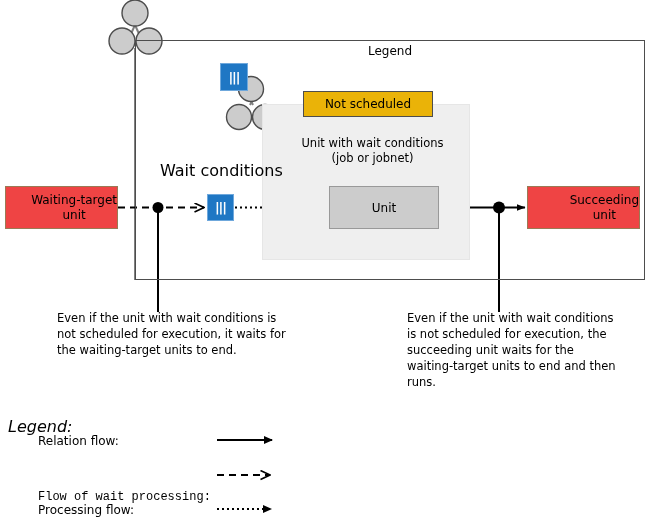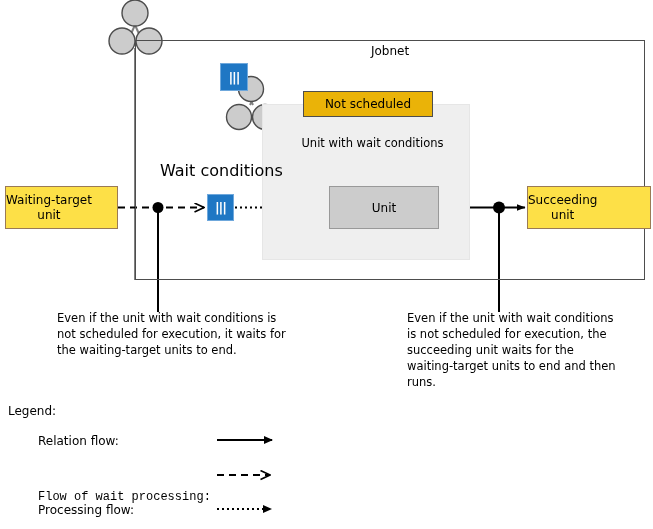--- a/index.html
+++ b/index.html
@@ -78,32 +78,32 @@
     border: 1px solid #999999;
     box-sizing: border-box;
     display: flex;
     align-items: center;
     justify-content: center;
     font-size: 12px;
   }
 
   
   .tan-box {
-    background: #fde047;
+    background: #ef4444;
     border: 1px solid #9a7a55;
     box-sizing: border-box;
     display: flex;
     align-items: center;
-    justify-content: flex-start;
+    justify-content: flex-end;
     text-align: center;
     font-size: 12px;
     line-height: 15px;
   }
   #waiting-target-unit { left: 5px; top: 186px; width: 113px; height: 43px; }
-  #succeeding-unit   { left: 527px; top: 186px; width: 124px; height: 43px; }
+  #succeeding-unit   { left: 527px; top: 186px; width: 113px; height: 43px; }
 
   
   .blue-icon {
     background: #1f77c4;
     border: 1px solid #6fa8dc;
     box-sizing: border-box;
     display: flex;
     align-items: center;
     justify-content: center;
     color: #ffffff;
@@ -125,22 +125,23 @@
   .note {
     font-size: 11.5px;
     line-height: 16px;
     white-space: pre-line;
   }
   #note-left  { left: 57px;  top: 310px; width: 230px; }
   #note-right { left: 407px; top: 310px; width: 215px; }
 
   
   #legend-title {
-    left: 8px; top: 404px;
-    font-size: 12px;
+    left: 8px; top: 417px;
+    font-size: 16px;
+    font-style: italic;
   }
   .legend-row-label {
     font-size: 12px;
     white-space: nowrap;
   }
   #legend-label-0 { left: 38px; top: 434px; }
   #legend-label-1 { left: 38px; top: 490px; font-family: Liberation Mono, monospace; }
   #legend-label-2 { left: 38px; top: 503px; }
 </style>
 </head>
@@ -202,26 +203,27 @@
   </g>
   <g>
     <line x1="217" y1="475" x2="270" y2="475" stroke="#000" stroke-width="2" stroke-dasharray="7,5" marker-end="url(#arrow-open)"></line>
   </g>
   <g>
     <line x1="217" y1="509" x2="271" y2="509" stroke="#000" stroke-width="2" stroke-dasharray="2,3" marker-end="url(#arrow-filled)"></line>
   </g>
 </svg>
 
 <div class="abs" id="jobnet-box"></div>
-<div class="abs" id="jobnet-label">Jobnet</div>
+<div class="abs" id="jobnet-label">Legend</div>
 
 <div class="abs" id="wait-unit-panel"></div>
 
 <div class="abs" id="wait-unit-caption">
   <div>Unit with wait conditions</div>
+  <div>(job or jobnet)</div>
 </div>
 
 <div class="abs" id="not-scheduled-box">
   <span>Not scheduled</span>
 </div>
 
 <div class="abs" id="unit-box">
   <span>Unit</span>
 </div>
 

